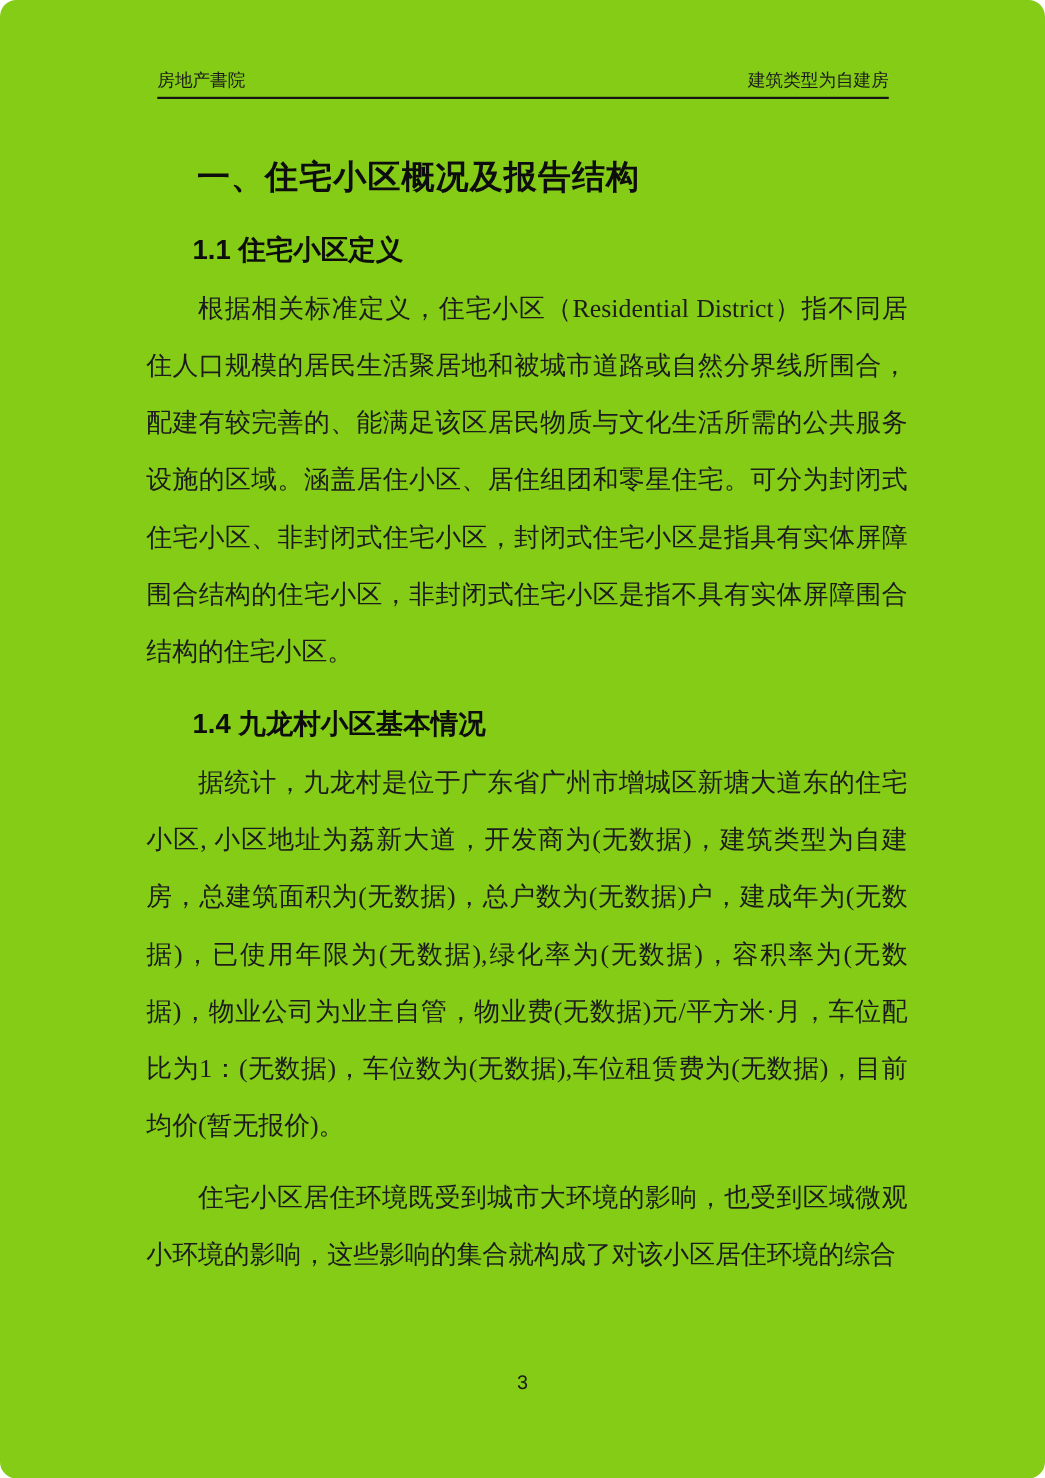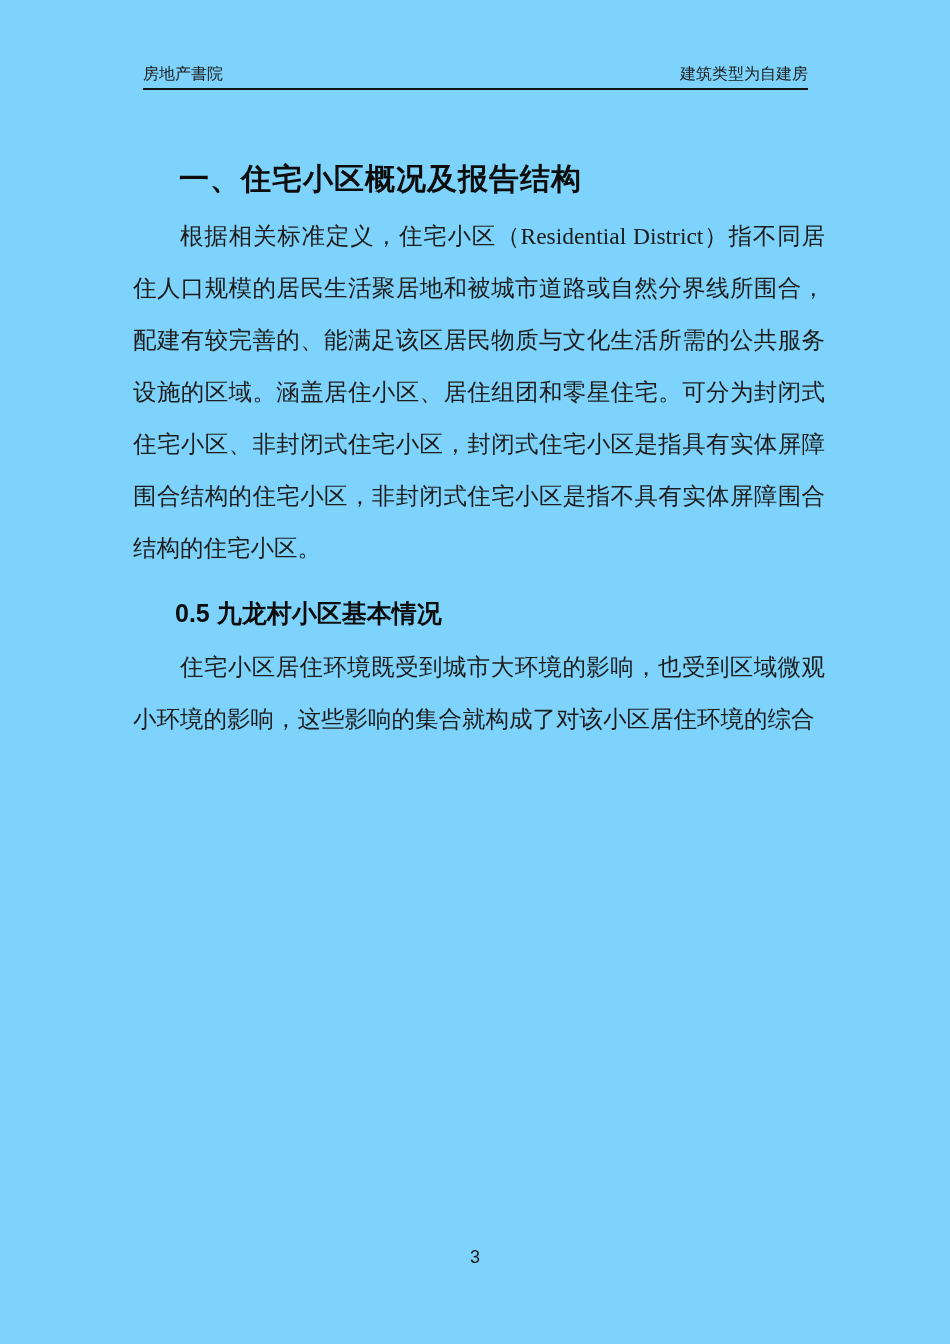--- a/index.html
+++ b/index.html
@@ -5,24 +5,25 @@
   html, body {
     margin: 0;
     padding: 0;
     background: #ffffff;
   }
   .page {
     position: relative;
     width: 950px;
     height: 1344px;
     margin: 0 auto;
-    background: #7dd3fc;
+    background: #84cc16;
     color: #161616;
     overflow: hidden;
     font-family: "Liberation Serif", "DejaVu Serif", serif;
+    border-radius: 15px;
   }
   
   .header {
     position: absolute;
     top: 64px;
     left: 143px;
     width: 665px;
     display: flex;
     justify-content: space-between;
     align-items: flex-end;
@@ -36,21 +37,21 @@
     position: absolute;
     top: 88px;
     left: 143px;
     width: 665px;
     height: 0;
     border-top: 2.5px solid #141414;
   }
   
   .content {
     position: absolute;
-    top: 103px;
+    top: 86px;
     left: 133px;
     width: 692px;
   }
   .chapter-title {
     margin: 58px 0 0 46px;
     font-family: "Liberation Sans", "DejaVu Sans", sans-serif;
     font-weight: bold;
     font-size: 30px;
     line-height: 36px;
     color: #0d0d0d;
@@ -96,23 +97,25 @@
   <div class="header">
     <span>房地产書院</span>
     <span>建筑类型为自建房</span>
   </div>
   <div class="header-rule"></div>
 
   <div class="content">
 
     <h1 class="chapter-title">一、住宅小区概况及报告结构</h1>
 
+    <h2 class="section-heading first">1.1 住宅小区定义</h2>
     <p class="body-paragraph">根据相关标准定义，住宅小区（Residential District）指不同居住人口规模的居民生活聚居地和被城市道路或自然分界线所围合，配建有较完善的、能满足该区居民物质与文化生活所需的公共服务设施的区域。涵盖居住小区、居住组团和零星住宅。可分为封闭式住宅小区、非封闭式住宅小区，封闭式住宅小区是指具有实体屏障围合结构的住宅小区，非封闭式住宅小区是指不具有实体屏障围合结构的住宅小区。</p>
 
-    <h2 class="section-heading">0.5 九龙村小区基本情况</h2>
+    <h2 class="section-heading">1.4 九龙村小区基本情况</h2>
+    <p class="body-paragraph">据统计，九龙村是位于广东省广州市增城区新塘大道东的住宅小区, 小区地址为荔新大道，开发商为(无数据)，建筑类型为自建房，总建筑面积为(无数据)，总户数为(无数据)户，建成年为(无数据)，已使用年限为(无数据),绿化率为(无数据)，容积率为(无数据)，物业公司为业主自管，物业费(无数据)元/平方米·月，车位配比为1：(无数据)，车位数为(无数据),车位租赁费为(无数据)，目前均价(暂无报价)。</p>
 
     <p class="body-paragraph">住宅小区居住环境既受到城市大环境的影响，也受到区域微观小环境的影响，这些影响的集合就构成了对该小区居住环境的综合</p>
 
   </div>
 
   <div class="footer">
     <span>3</span>
   </div>
 
 </div>

